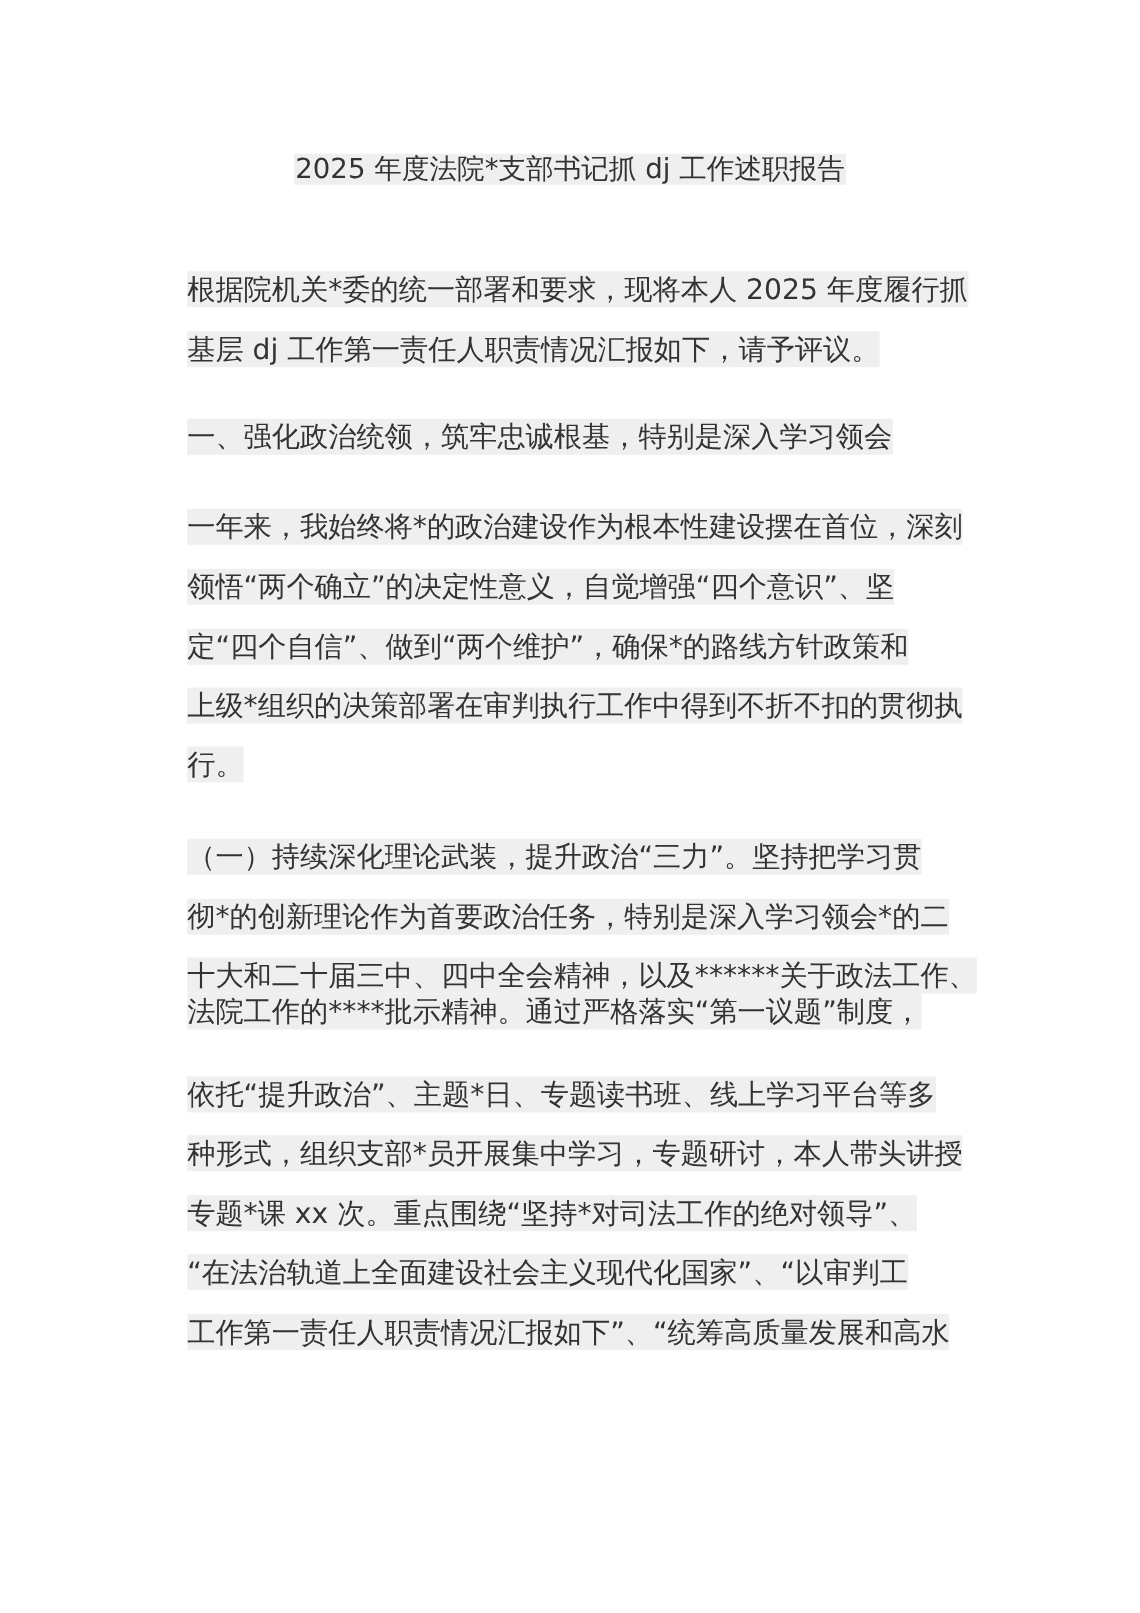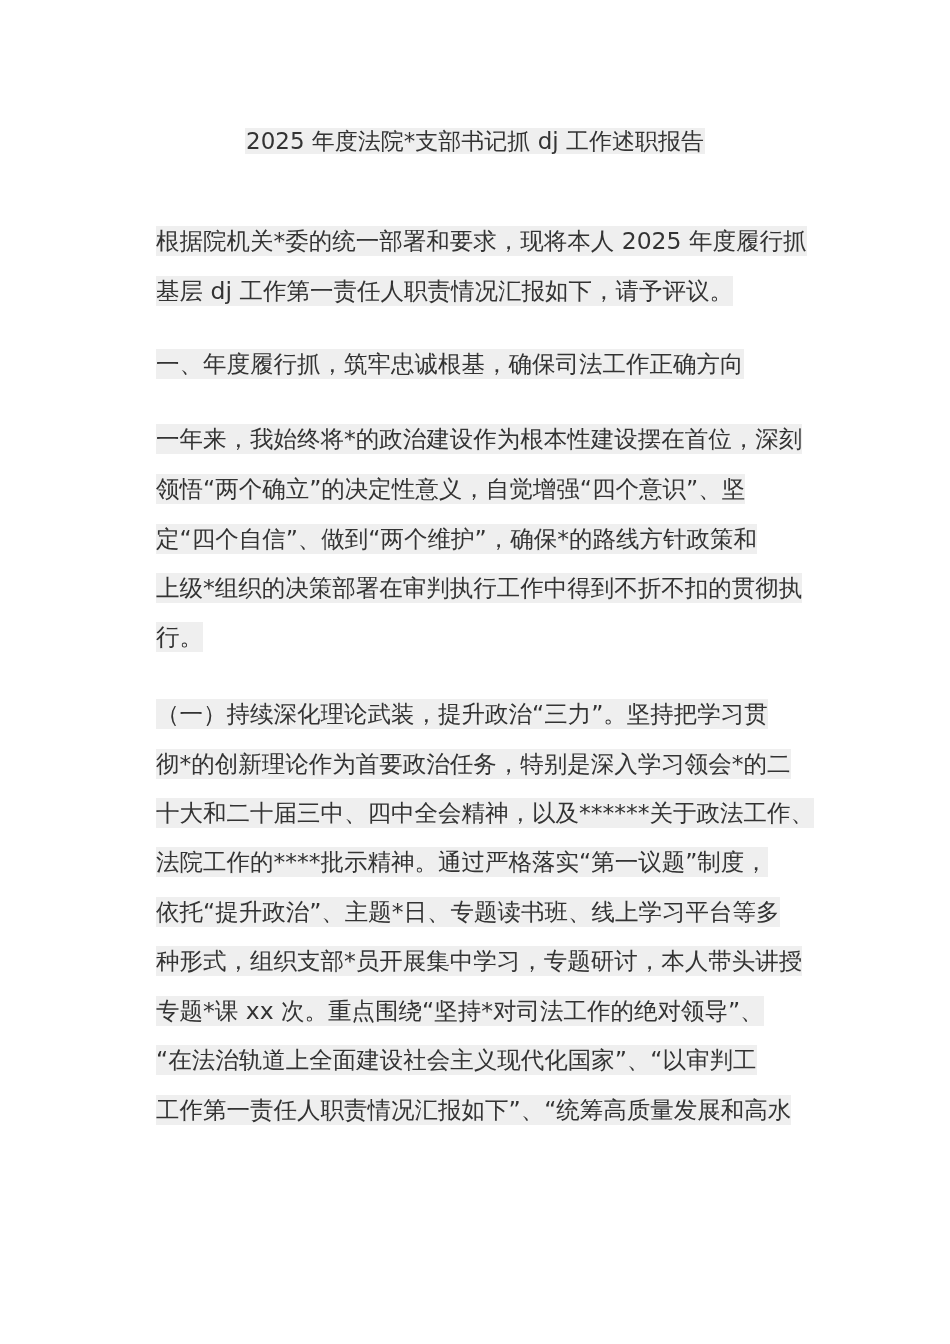--- a/index.html
+++ b/index.html
@@ -52,30 +52,30 @@
 <body>
 
 <div class="page">
   <div class="title">
     <span>2025 年度法院*支部书记抓 dj 工作述职报告</span>
   </div>
 
   <div class="line" style="top:224px"><span>根据院机关*委的统一部署和要求，现将本人 2025 年度履行抓</span></div>
   <div class="line" style="top:274px"><span>基层 dj 工作第一责任人职责情况汇报如下，请予评议。</span></div>
 
-  <div class="line" style="top:347px"><span>一、年度履行抓，筑牢忠诚根基，确保司法工作正确方向</span></div>
+  <div class="line" style="top:347px"><span>一、强化政治统领，筑牢忠诚根基，特别是深入学习领会</span></div>
 
   <div class="line" style="top:422px"><span>一年来，我始终将*的政治建设作为根本性建设摆在首位，深刻</span></div>
   <div class="line" style="top:522px"><span>定“四个自信”、做到“两个维护”，确保*的路线方针政策和</span></div>
   <div class="line" style="top:472px"><span>领悟“两个确立”的决定性意义，自觉增强“四个意识”、坚</span></div>
   <div class="line" style="top:571px"><span>上级*组织的决策部署在审判执行工作中得到不折不扣的贯彻执</span></div>
   <div class="line" style="top:620px"><span>行。</span></div>
 
   <div class="line" style="top:697px"><span>（一）持续深化理论武装，提升政治“三力”。坚持把学习贯</span></div>
   <div class="line" style="top:747px"><span>彻*的创新理论作为首要政治任务，特别是深入学习领会*的二</span></div>
   <div class="line" style="top:796px"><span>十大和二十届三中、四中全会精神，以及******关于政法工作、</span></div>
-  <div class="line" style="top:845px"><span>法院工作的****批示精神。通过严格落实“第一议题”制度，</span></div>
+  <div class="line" style="top:826px"><span>法院工作的****批示精神。通过严格落实“第一议题”制度，</span></div>
   <div class="line" style="top:895px"><span>依托“提升政治”、主题*日、专题读书班、线上学习平台等多</span></div>
   <div class="line" style="top:944px"><span>种形式，组织支部*员开展集中学习，专题研讨，本人带头讲授</span></div>
   <div class="line" style="top:994px"><span>专题*课 xx 次。重点围绕“坚持*对司法工作的绝对领导”、</span></div>
   <div class="line" style="top:1043px"><span>“在法治轨道上全面建设社会主义现代化国家”、“以审判工</span></div>
   <div class="line" style="top:1093px"><span>工作第一责任人职责情况汇报如下”、“统筹高质量发展和高水</span></div>
 </div>
 
 </body></html>

